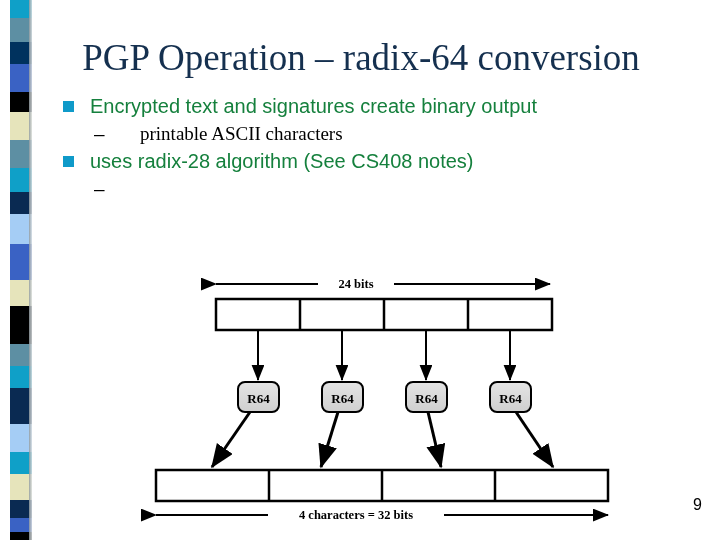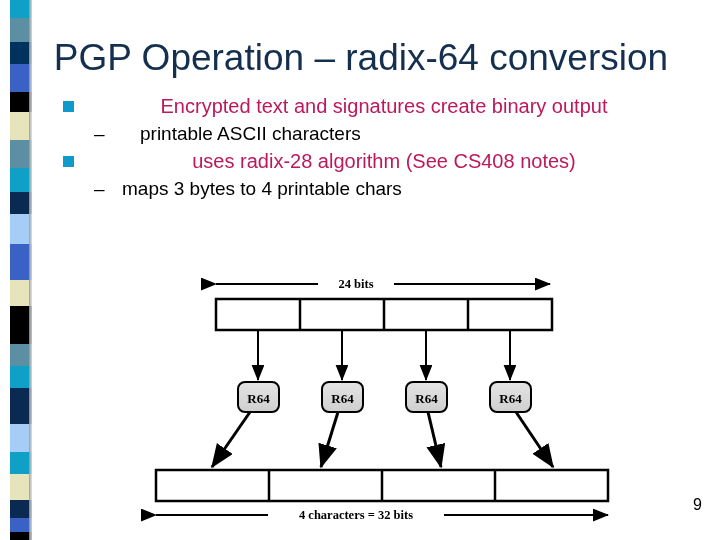--- a/index.html
+++ b/index.html
@@ -50,42 +50,41 @@
     opacity: .85;
   }
 
   
   #title {
     position: absolute;
     left: 46px;
     top: 36px;
     width: 630px;
     text-align: center;
-    font-family: Liberation Sans, sans-serif;
+    font-family: Liberation Serif, serif;
     font-size: 37px;
     line-height: 44px;
     color: #15304f;
     white-space: nowrap;
   }
 
   
   #bullets {
     position: absolute;
     left: 58px;
     top: 92px;
     width: 620px;
   }
   .lvl1 {
     position: relative;
     padding-left: 32px;
     font-size: 20px;
     line-height: 28px;
-    color: #be185d;
+    color: #15803d;
     margin-bottom: 0;
-    text-align: center;
   }
   .lvl1 .sq {
     position: absolute;
     left: 5px;
     top: 9px;
     width: 11px;
     height: 11px;
     background: #0f9ac9;
   }
   .lvl2 {
@@ -97,20 +96,21 @@
   }
   .lvl2 .dash {
     position: absolute;
     left: 36px;
     top: 0;
     font-size: 19px;
     line-height: 27px;
   }
   .lvl2.cont {
     padding-left: 82px;
+    font-family: Liberation Serif, serif;
   }
 
   
   #diagram {
     position: absolute;
     left: 0;
     top: 270px;
     width: 628px;
     height: 255px;
   }
@@ -187,21 +187,20 @@
       <span>printable ASCII characters</span>
     </div>
 
     <div class="lvl1">
       <span class="sq"></span>
       <span>uses radix-28 algorithm (See CS408 notes)</span>
     </div>
 
     <div class="lvl2">
       <span class="dash">–</span>
-      <span>maps 3 bytes to 4 printable chars</span>
     </div>
 
   </div>
 
   <div id="diagram">
     <svg width="720" height="255" viewBox="0 0 720 255" xmlns="http://www.w3.org/2000/svg">
       <defs>
         <marker id="ah" markerWidth="9" markerHeight="9" refX="7.5" refY="3.2" orient="auto" markerUnits="strokeWidth">
           <path d="M0,0 L8,3.2 L0,6.4 z" fill="#000"></path>
         </marker>

